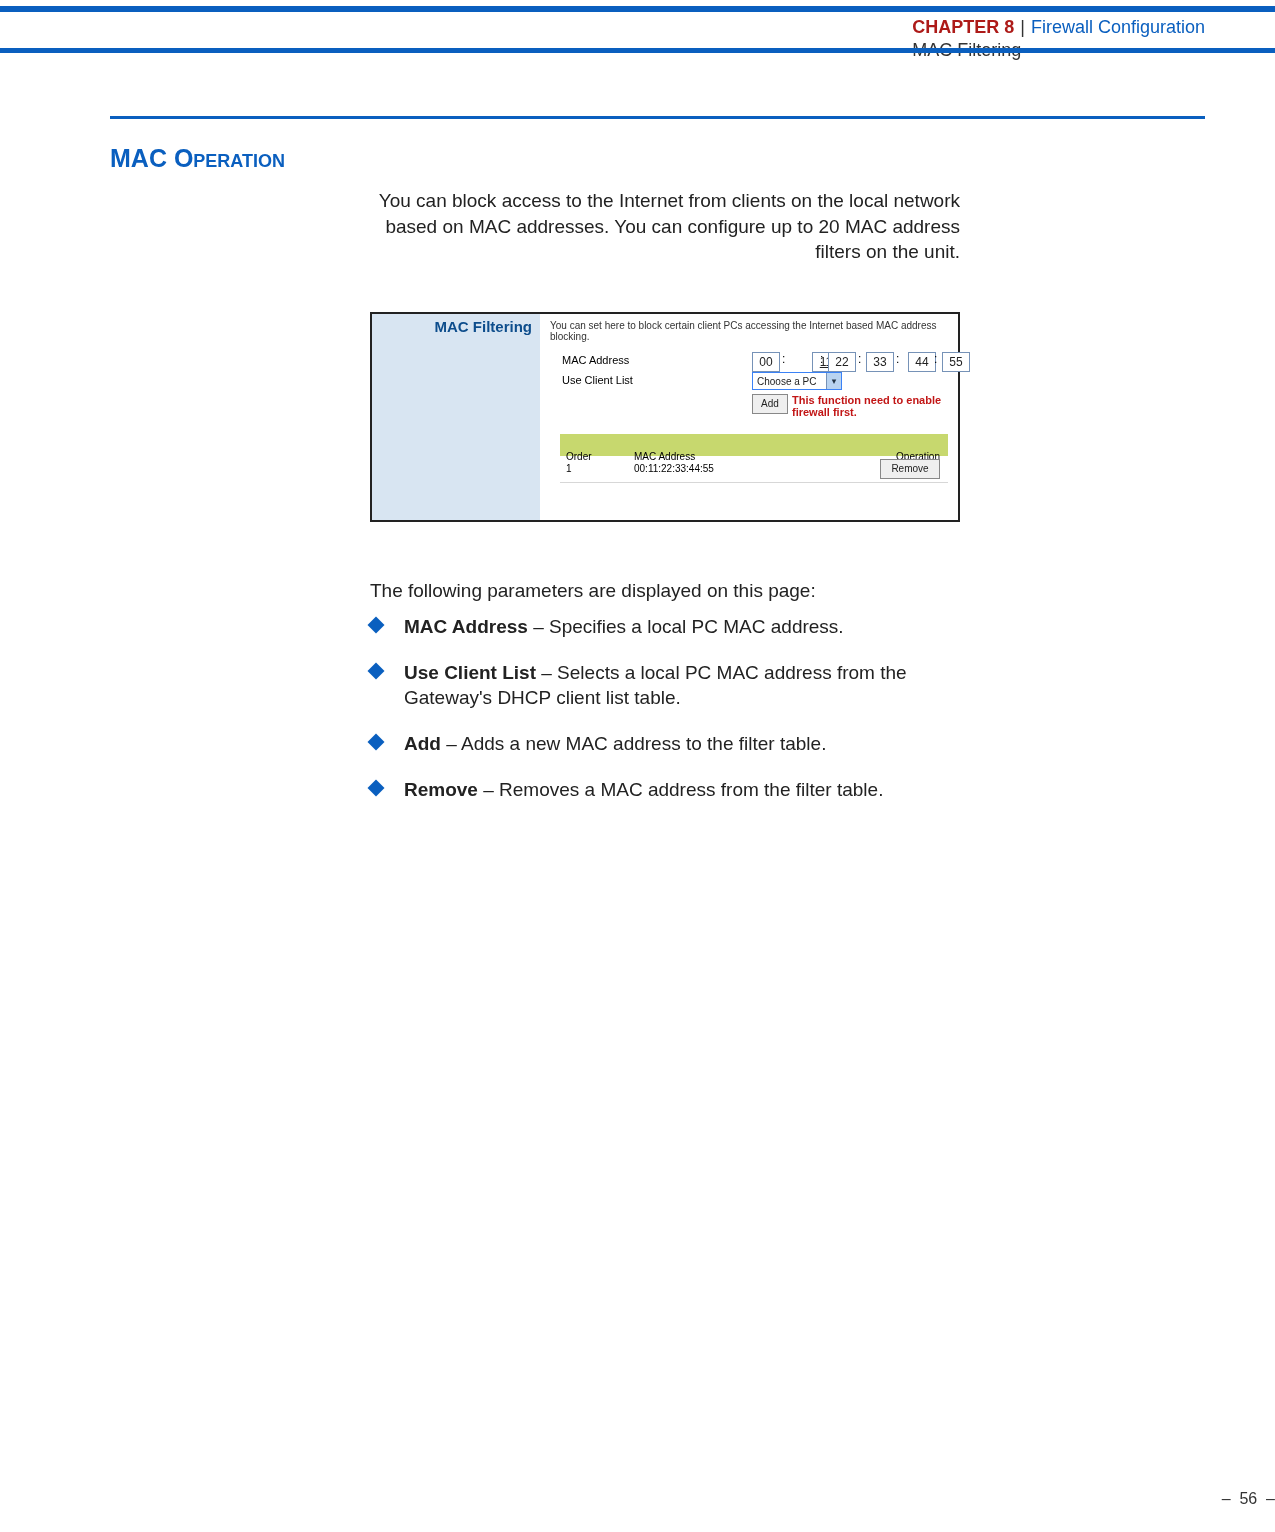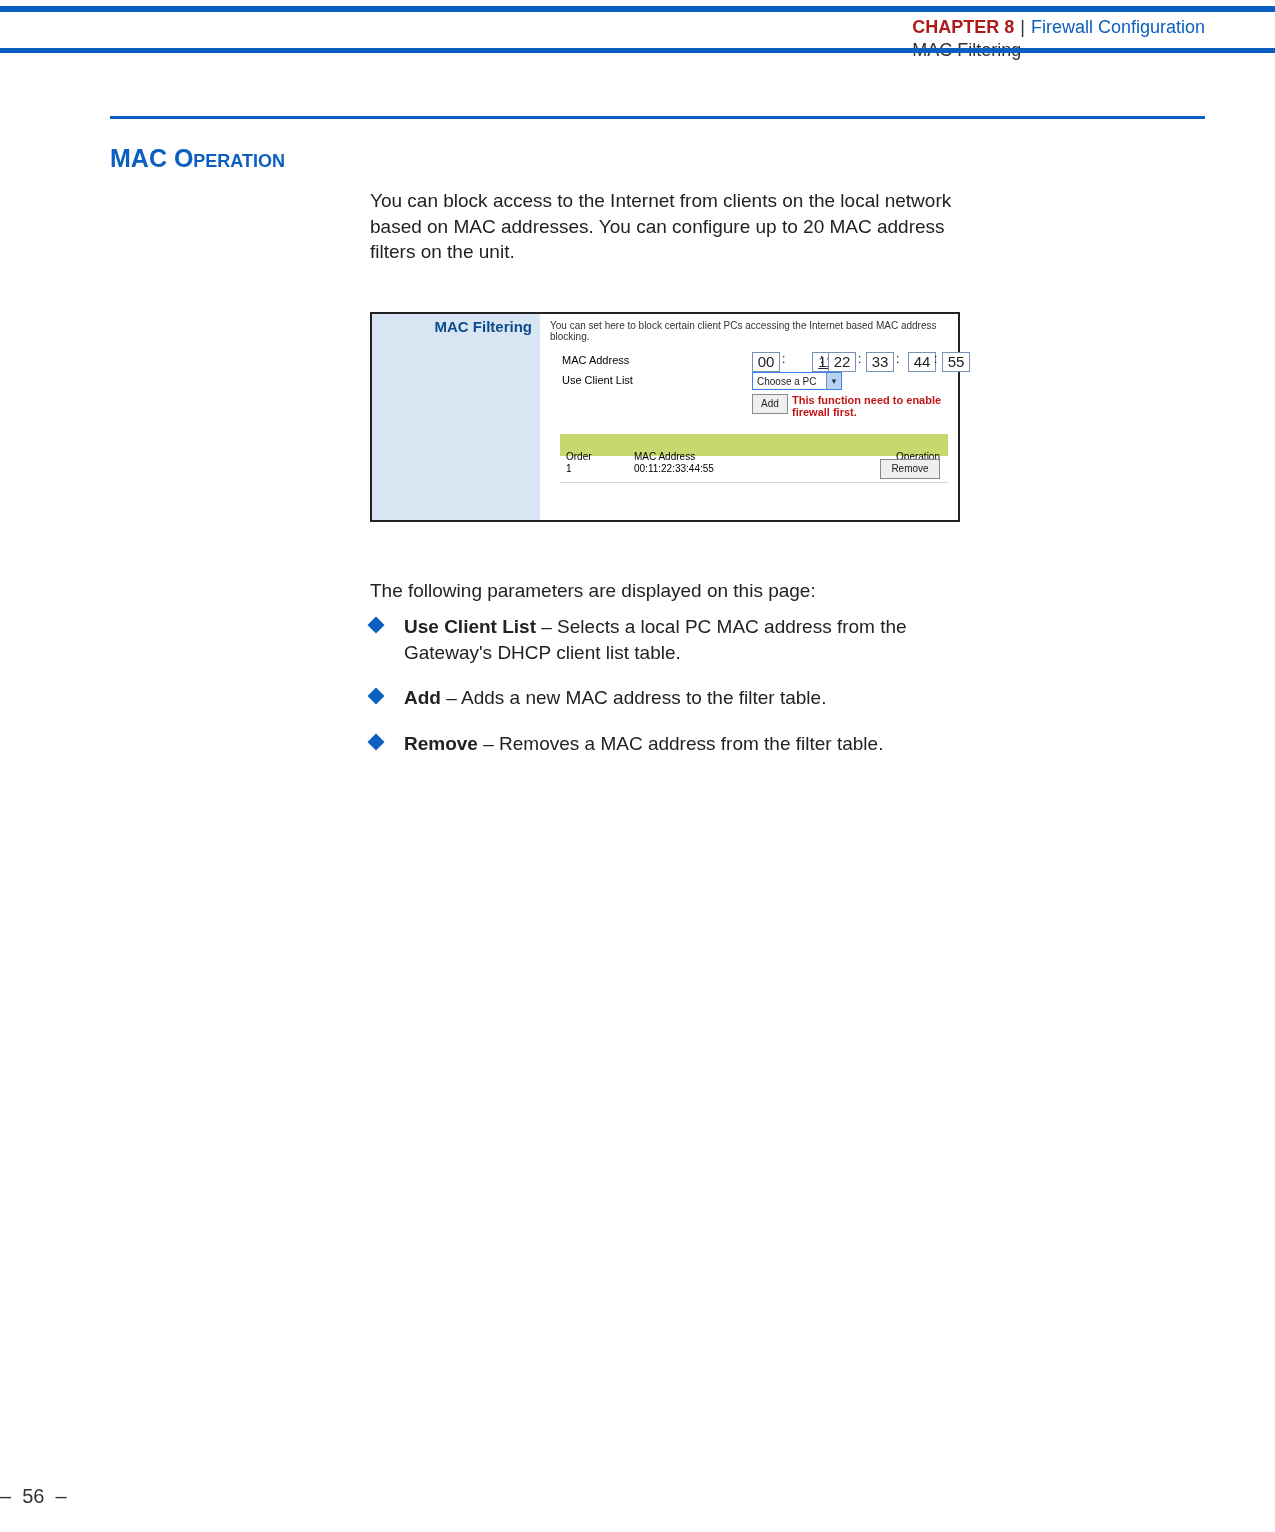--- a/index.html
+++ b/index.html
@@ -7,29 +7,29 @@
 .topbar{position:absolute;left:0;right:0;top:6px;height:6px;background:#0a5fbf;}
 .topbar2{position:absolute;left:0;right:0;top:48px;height:5px;background:#0a5fbf;}
 .hdr{position:absolute;top:16px;right:70px;font-size:18px;line-height:1.25;}
 .hdr .l1{color:#ad1a18;font-weight:bold;}
 .hdr .l1 .chtxt{color:#0a5fbf;font-weight:normal;}
 .hdr .l1 .pipe{color:#333;padding:0 6px;font-weight:normal;}
 .hdr .l2{color:#333;}
 .hr-section{position:absolute;left:110px;right:70px;top:116px;height:3px;background:#0a5fbf;}
 .section-title{position:absolute;left:110px;top:144px;color:#0a5fbf;font-weight:bold;font-size:25px;}
 .section-title .sc{font-variant:small-caps;}
-.intro{position:absolute;left:370px;top:188px;width:590px;font-size:19px;line-height:1.35;color:#222;}
+.intro{position:absolute;left:370px;top:188px;width:590px;font-size:19px;line-height:1.35;color:#222;text-align:right;}
 .figcap{position:absolute;left:370px;top:288px;color:#0a5fbf;font-weight:bold;font-size:16px;margin-top:28px;}
 .shot{position:absolute;left:370px;top:312px;width:590px;height:210px;border:2px solid #222;background:#fff;box-sizing:border-box;}
 .shot .side{position:absolute;left:0;top:0;bottom:0;width:168px;background:#d8e5f2;}
 .shot .sidetitle{position:absolute;left:0;top:4px;width:168px;text-align:right;padding-right:8px;box-sizing:border-box;color:#0d4d8c;font-weight:bold;font-size:15px;}
 .shot .desc{position:absolute;left:178px;top:6px;font-size:10px;color:#333;}
 .shot .lbl1{position:absolute;left:190px;top:40px;font-size:11px;color:#000;}
 .shot .lbl2{position:absolute;left:190px;top:60px;font-size:11px;color:#000;}
-.oct{position:absolute;top:38px;height:18px;width:26px;border:1px solid #7692b7;font-size:15px;text-align:center;line-height:18px;background:#fff;}
+.oct{position:absolute;top:38px;height:18px;width:26px;border:1px solid #7692b7;font-size:12px;text-align:center;line-height:18px;background:#fff;}
 .colon{position:absolute;top:38px;font-size:12px;color:#000;}
 .o1{left:380px;} .c1{left:410px;}
 .o2{left:440px;text-decoration:underline;} .c2{left:448px;}
 .o3{left:456px;} .c3{left:486px;}
 .o4{left:494px;} .c4{left:524px;}
 .o5{left:516px;margin-left:20px;} .c5{left:562px;}
 .o6{left:570px;}
 .sel{position:absolute;left:380px;top:58px;height:18px;width:90px;border:1px solid #3b82f6;font-size:10px;line-height:18px;padding:0 4px;box-sizing:border-box;background:#fff;}
 .sel .caret{position:absolute;right:0;top:0;width:14px;height:16px;border-left:1px solid #7692b7;background:#b9d3f0;text-align:center;line-height:16px;font-size:9px;color:#234;}
 .addbtn{position:absolute;left:380px;top:80px;height:18px;width:34px;border:1px solid #888;background:#efefef;font-size:10px;text-align:center;line-height:18px;cursor:pointer;}
@@ -42,21 +42,21 @@
 .row{position:absolute;left:188px;right:10px;top:142px;height:26px;border-bottom:1px solid #d7d7d7;}
 .td{position:absolute;top:0;height:26px;line-height:26px;font-size:10px;color:#000;}
 .td1{left:6px;width:60px;}
 .td2{left:74px;width:230px;}
 .rmbtn{position:absolute;right:8px;top:3px;height:18px;width:58px;border:1px solid #888;background:#efefef;font-size:10px;text-align:center;line-height:18px;cursor:pointer;}
 .body2{position:absolute;left:370px;top:578px;width:590px;font-size:19px;line-height:1.35;color:#222;}
 .blist{position:absolute;left:370px;top:614px;width:590px;}
 .bitem{position:relative;padding-left:34px;margin-bottom:20px;font-size:19px;line-height:1.35;color:#222;}
 .bitem .dia{position:absolute;left:0;top:5px;width:12px;height:12px;transform:rotate(45deg);background:#0a5fbf;}
 .bitem b{font-weight:bold;}
-.footer{position:absolute;left:0;right:0;bottom:24px;text-align:left;font-size:20px;color:#333;}
+.footer{position:absolute;left:0;right:0;bottom:24px;text-align:right;font-size:16px;color:#333;}
 </style>
 </head>
 <body>
 
 <div class="page">
   <div class="topbar"></div>
   <div class="hdr">
     <div class="l1">
       <span>CHAPTER 8</span><span class="pipe">|</span><span class="chtxt">Firewall Configuration</span>
     </div>
@@ -109,20 +109,24 @@
       <div class="td td2">00:11:22:33:44:55</div>
       <div class="rmbtn">Remove</div>
     </div>
   </div>
 
   <div class="body2">The following parameters are displayed on this page:</div>
 
   <div class="blist">
     <div class="bitem">
       <span class="dia"></span>
+      <b>MAC Address</b><span> – Specifies a local PC MAC address.</span>
+    </div>
+    <div class="bitem">
+      <span class="dia"></span>
       <b>Use Client List</b><span> – Selects a local PC MAC address from the Gateway's DHCP client list table.</span>
     </div>
     <div class="bitem">
       <span class="dia"></span>
       <b>Add</b><span> – Adds a new MAC address to the filter table.</span>
     </div>
     <div class="bitem">
       <span class="dia"></span>
       <b>Remove</b><span> – Removes a MAC address from the filter table.</span>
     </div>

